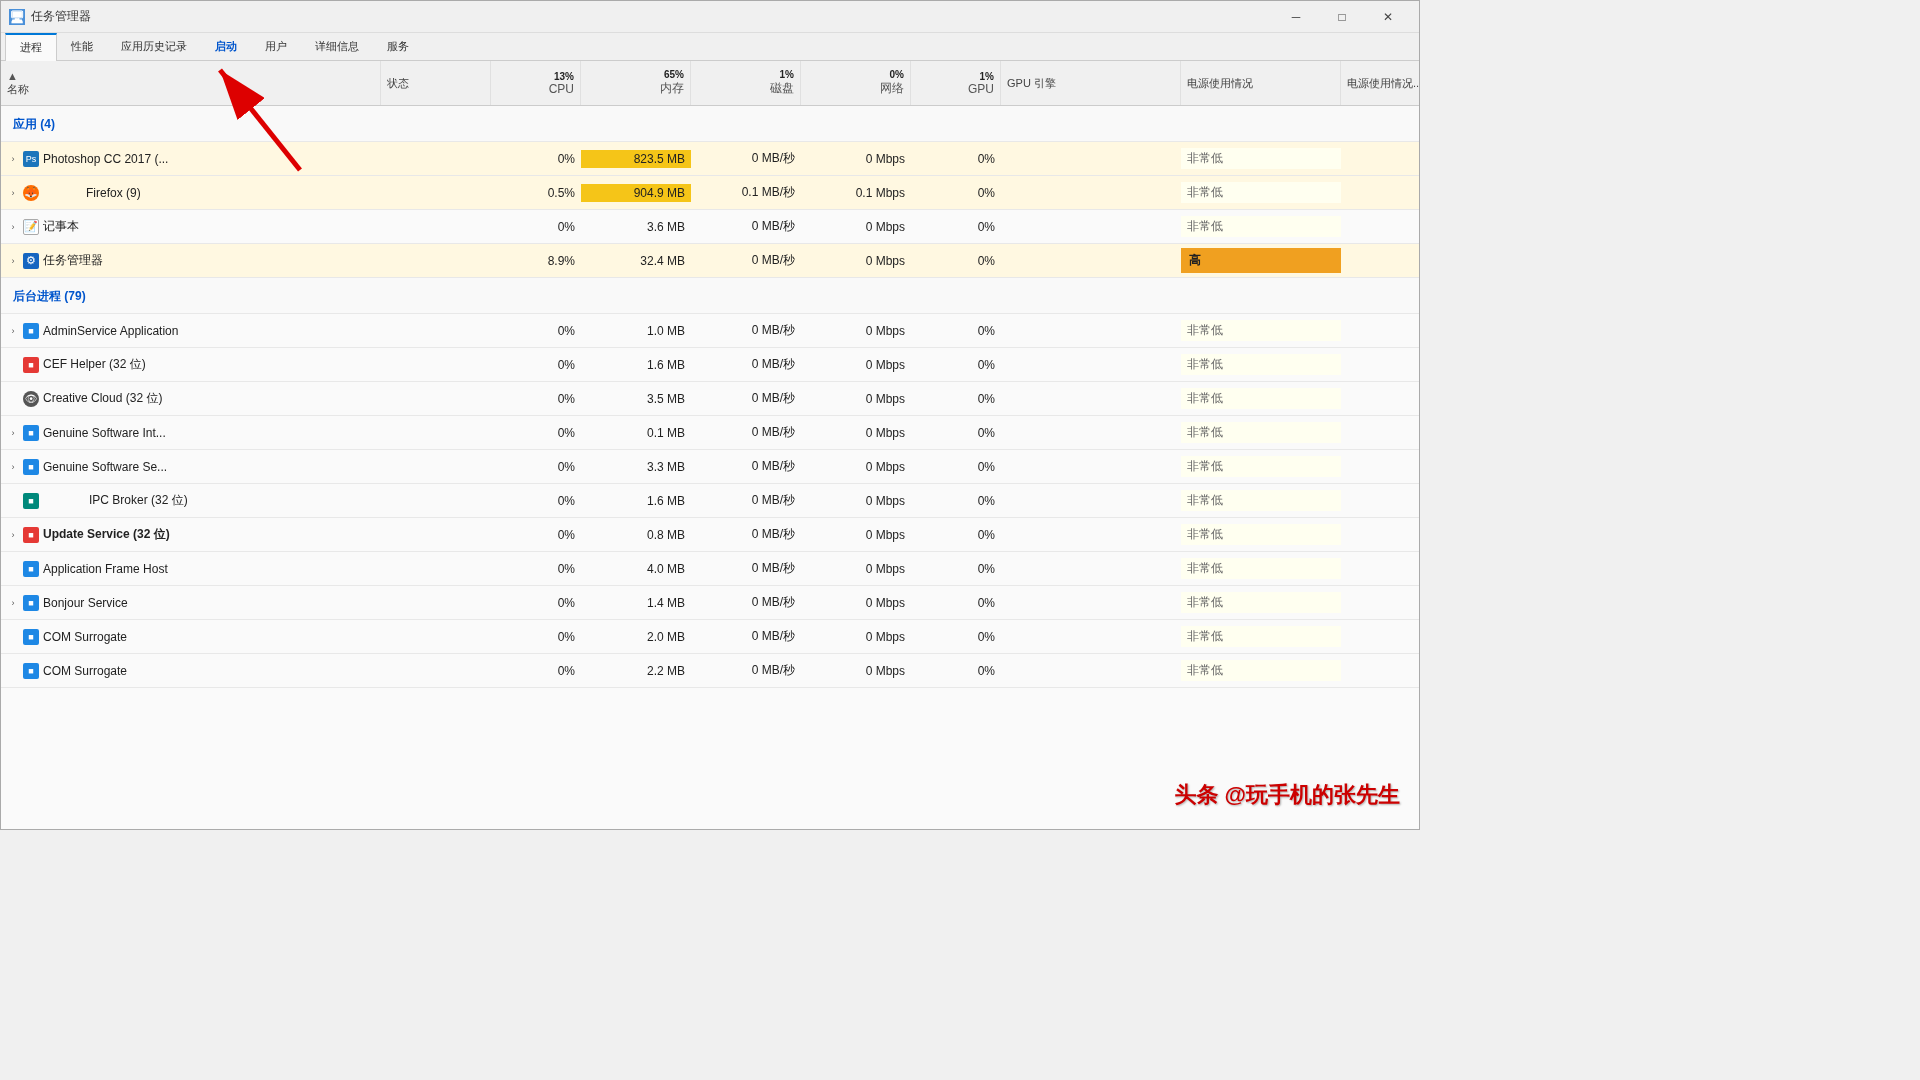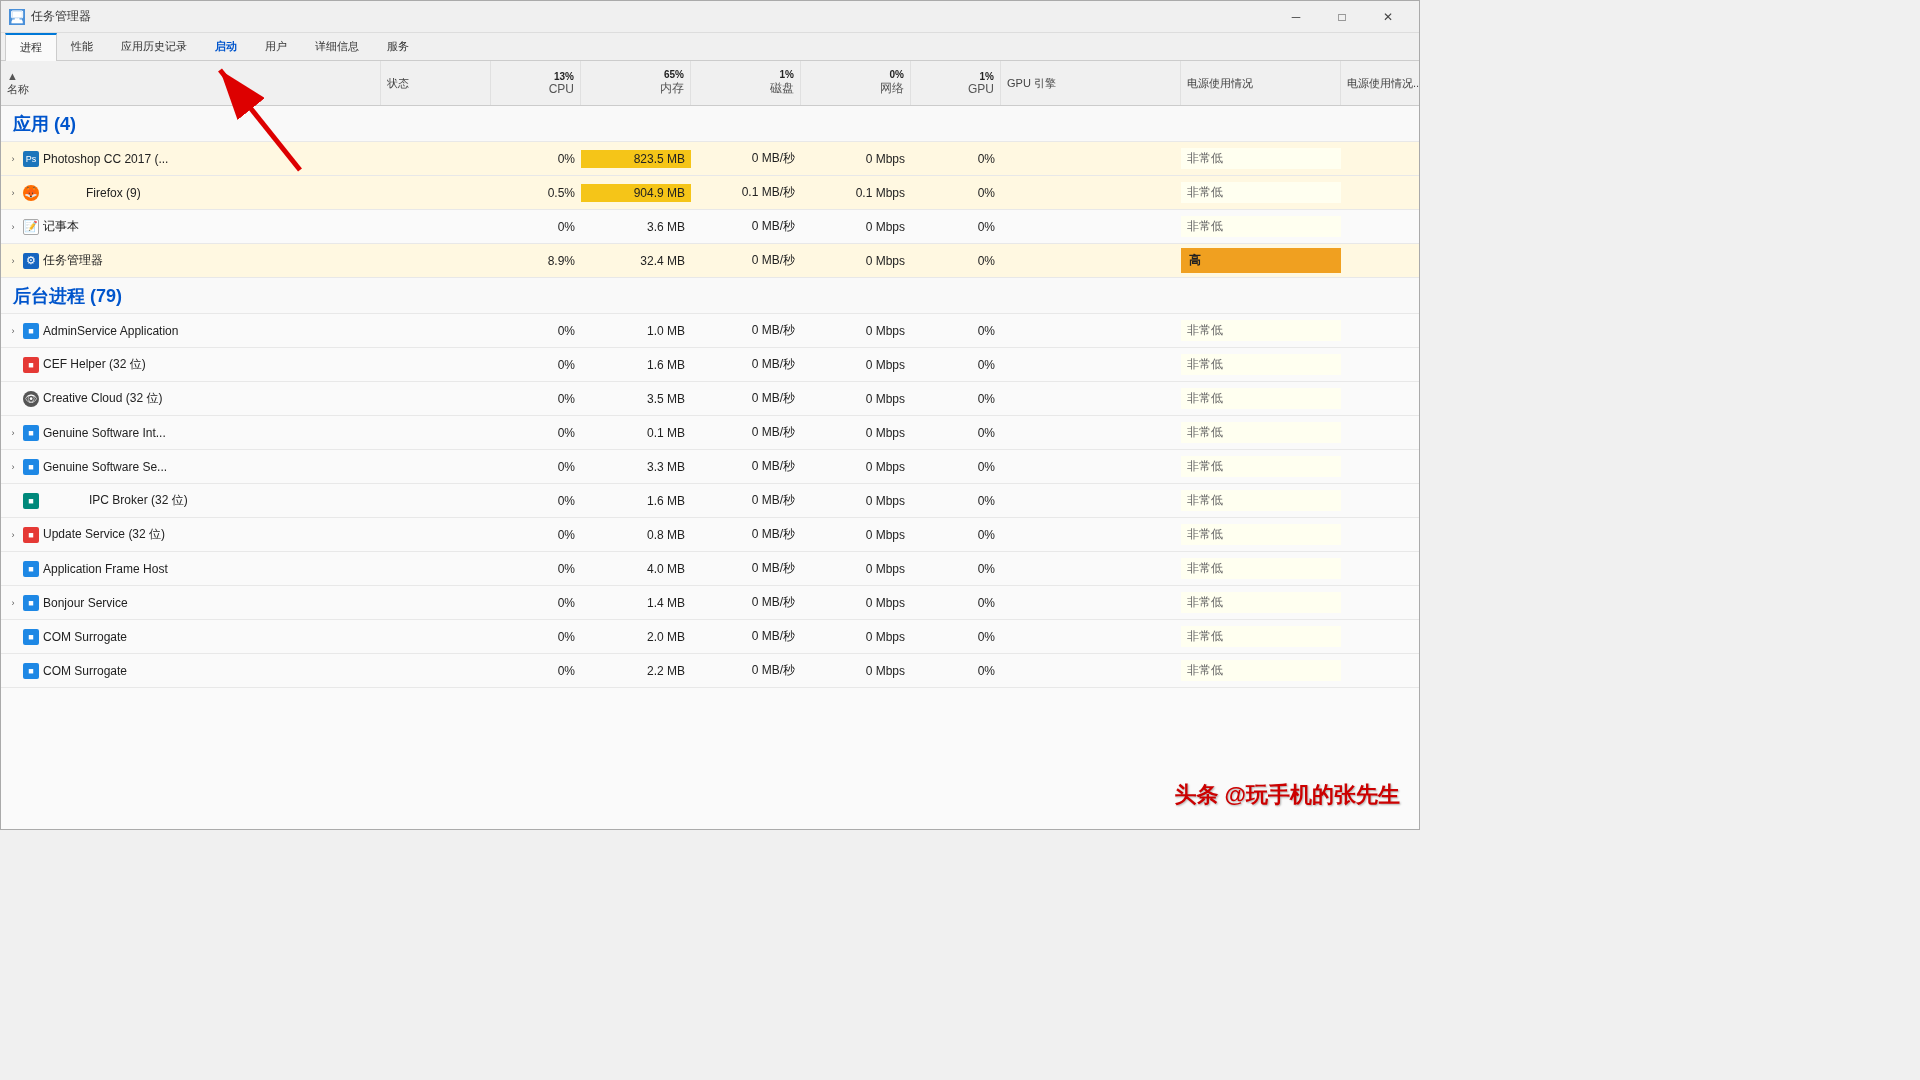--- a/index.html
+++ b/index.html
@@ -214,21 +214,21 @@
       justify-content: center;
       font-size: 9px;
       color: #555;
       flex-shrink: 0;
       cursor: pointer;
     }
 
     .section-label {
       color: #0055cc;
       font-weight: bold;
-      font-size: 18px;
+      font-size: 12px;
       padding: 4px 12px;
     }
 
     
     .table-body::-webkit-scrollbar { width: 16px; }
     .table-body::-webkit-scrollbar-track { background: #f0f0f0; }
     .table-body::-webkit-scrollbar-thumb { background: #c0c0c0; border: 2px solid #f0f0f0; }
 
     .watermark {
       position: absolute;
@@ -485,21 +485,21 @@
             <div class="cell">0 Mbps</div>
             <div class="cell">0%</div>
             <div class="cell left"></div>
             <div class="cell left" style="background: rgb(255, 255, 240); color: rgb(102, 102, 102);">非常低</div>
             <div class="cell left"></div>
           </div>
           <div class="table-row">
             <div class="cell name-cell">
               <span class="expand-arrow">›</span>
               <span style="width: 16px; height: 16px; background: rgb(229, 57, 53); display: inline-flex; align-items: center; justify-content: center; font-size: 9px; color: rgb(255, 255, 255); flex-shrink: 0; border-radius: 2px;">■</span>
-              <span style="overflow: hidden; text-overflow: ellipsis; white-space: nowrap;">Update Service (32 位)</span>
+              <span style="overflow: hidden; text-overflow: ellipsis; white-space: nowrap; font-weight: bold;">Update Service (32 位)</span>
             </div>
             <div class="cell left"></div>
             <div class="cell">0%</div>
             <div class="cell">0.8 MB</div>
             <div class="cell">0 MB/秒</div>
             <div class="cell">0 Mbps</div>
             <div class="cell">0%</div>
             <div class="cell left"></div>
             <div class="cell left" style="background: rgb(255, 255, 240); color: rgb(102, 102, 102);">非常低</div>
             <div class="cell left"></div>

